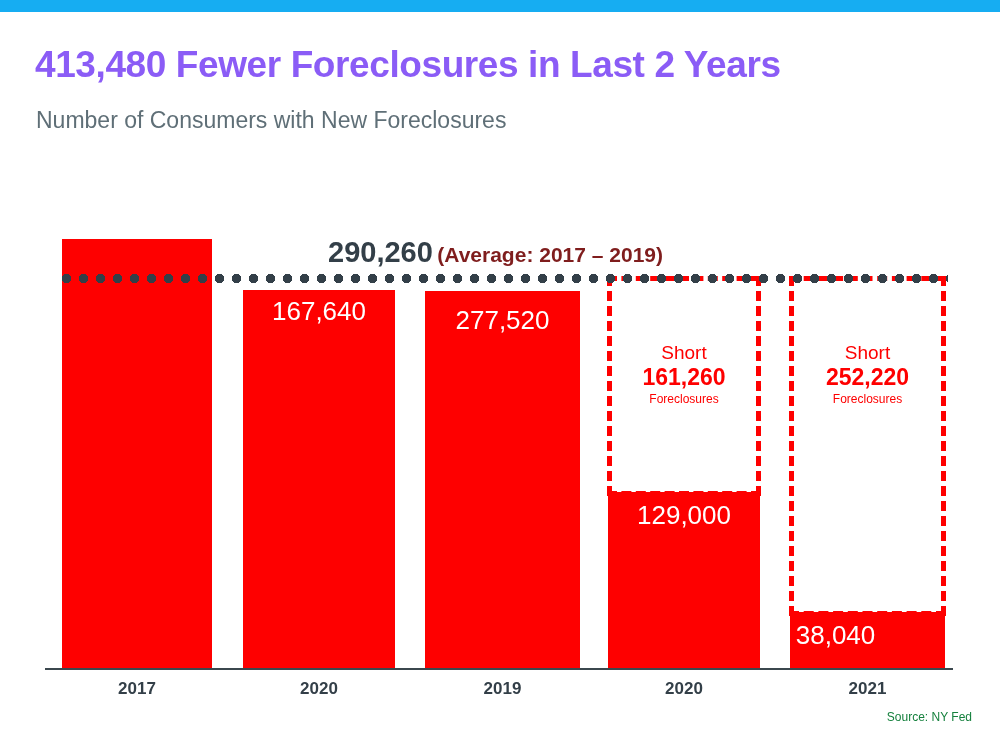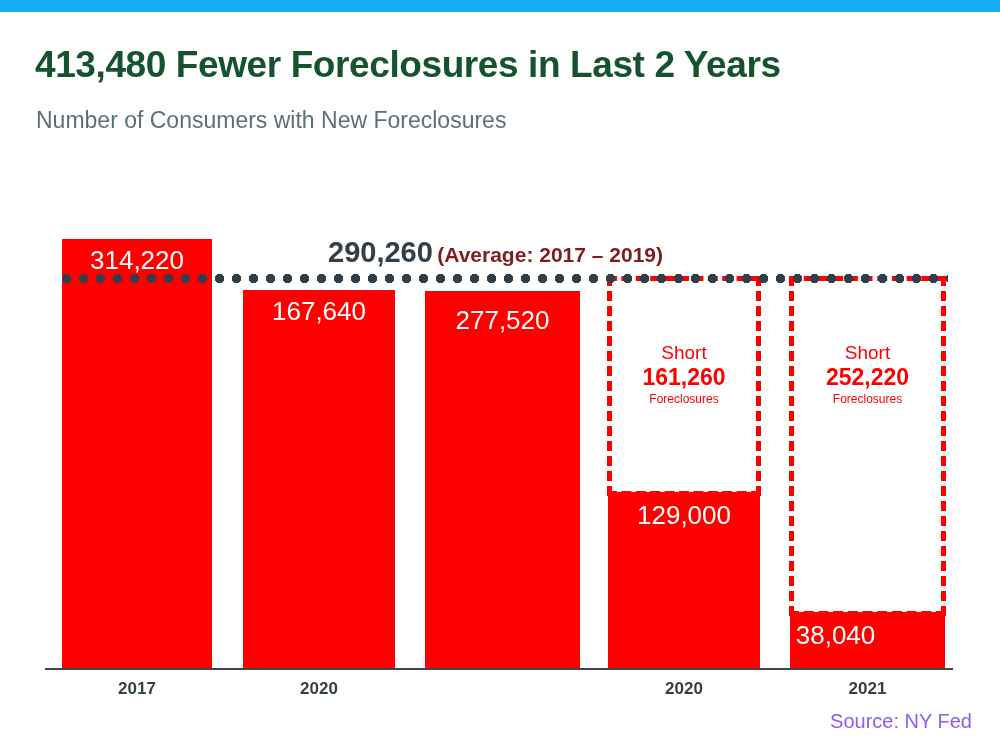--- a/index.html
+++ b/index.html
@@ -22,21 +22,21 @@
     height: 12px;
     background: #16adf2;
   }
 
   #chart-title {
     position: absolute;
     left: 35px;
     top: 44px;
     font-size: 37px;
     font-weight: bold;
-    color: #14532d;
+    color: #8b5cf6;
     letter-spacing: -0.4px;
     white-space: nowrap;
   }
 
   #chart-subtitle {
     position: absolute;
     left: 36px;
     top: 107px;
     font-size: 23px;
     font-weight: normal;
@@ -129,37 +129,36 @@
     white-space: nowrap;
   }
   .short-text .short-word { font-size: 19px; display: block; }
   .short-text .short-number { font-size: 23px; display: block; font-weight: bold; }
   .short-text .short-unit { font-size: 12px; display: block; }
 
   #source-note {
     position: absolute;
     right: 28px;
     top: 710px;
-    font-size: 20px;
-    color: #8b5cf6;
+    font-size: 12px;
+    color: #15803d;
     white-space: nowrap;
   }
 </style>
 </head>
 <body>
 
 <div id="top-accent-bar"></div>
 
 <div id="chart-title">413,480 Fewer Foreclosures in Last 2 Years</div>
 <div id="chart-subtitle">Number of Consumers with New Foreclosures</div>
 
 <div id="plot-area">
 
   <div class="bar" style="left:62px; top:239px; width:150px; height:429px;"></div>
-  <div class="bar-value-label" style="left:62px; top:245px; width:150px;">314,220</div>
 
   <div class="bar" style="left:243px; top:290px; width:152px; height:378px;"></div>
   <div class="bar-value-label" style="left:243px; top:296px; width:152px;">167,640</div>
 
   <div class="bar" style="left:425px; top:291px; width:155px; height:377px;"></div>
   <div class="bar-value-label" style="left:425px; top:297px; width:155px;margin-top:8px;">277,520</div>
 
   <div class="bar" style="left:608px; top:492px; width:152px; height:176px;"></div>
   <div class="bar-value-label" style="left:608px; top:500px; width:152px;">129,000</div>
 
@@ -182,18 +181,19 @@
 
   <div id="average-line"></div>
   <div id="average-label">
     <span class="avg-value">290,260</span>
     <span class="avg-caption">(Average: 2017 – 2019)</span>
   </div>
 
   <div id="axis-line"></div>
   <div class="x-tick-label" style="left:62px; width:150px;">2017</div>
   <div class="x-tick-label" style="left:243px; width:152px;">2020</div>
+  <div class="x-tick-label" style="left:425px; width:155px;">2019</div>
   <div class="x-tick-label" style="left:608px; width:152px;">2020</div>
   <div class="x-tick-label" style="left:790px; width:155px;">2021</div>
 
 </div>
 
 <div id="source-note">Source: NY Fed</div>
 
 </body></html>

